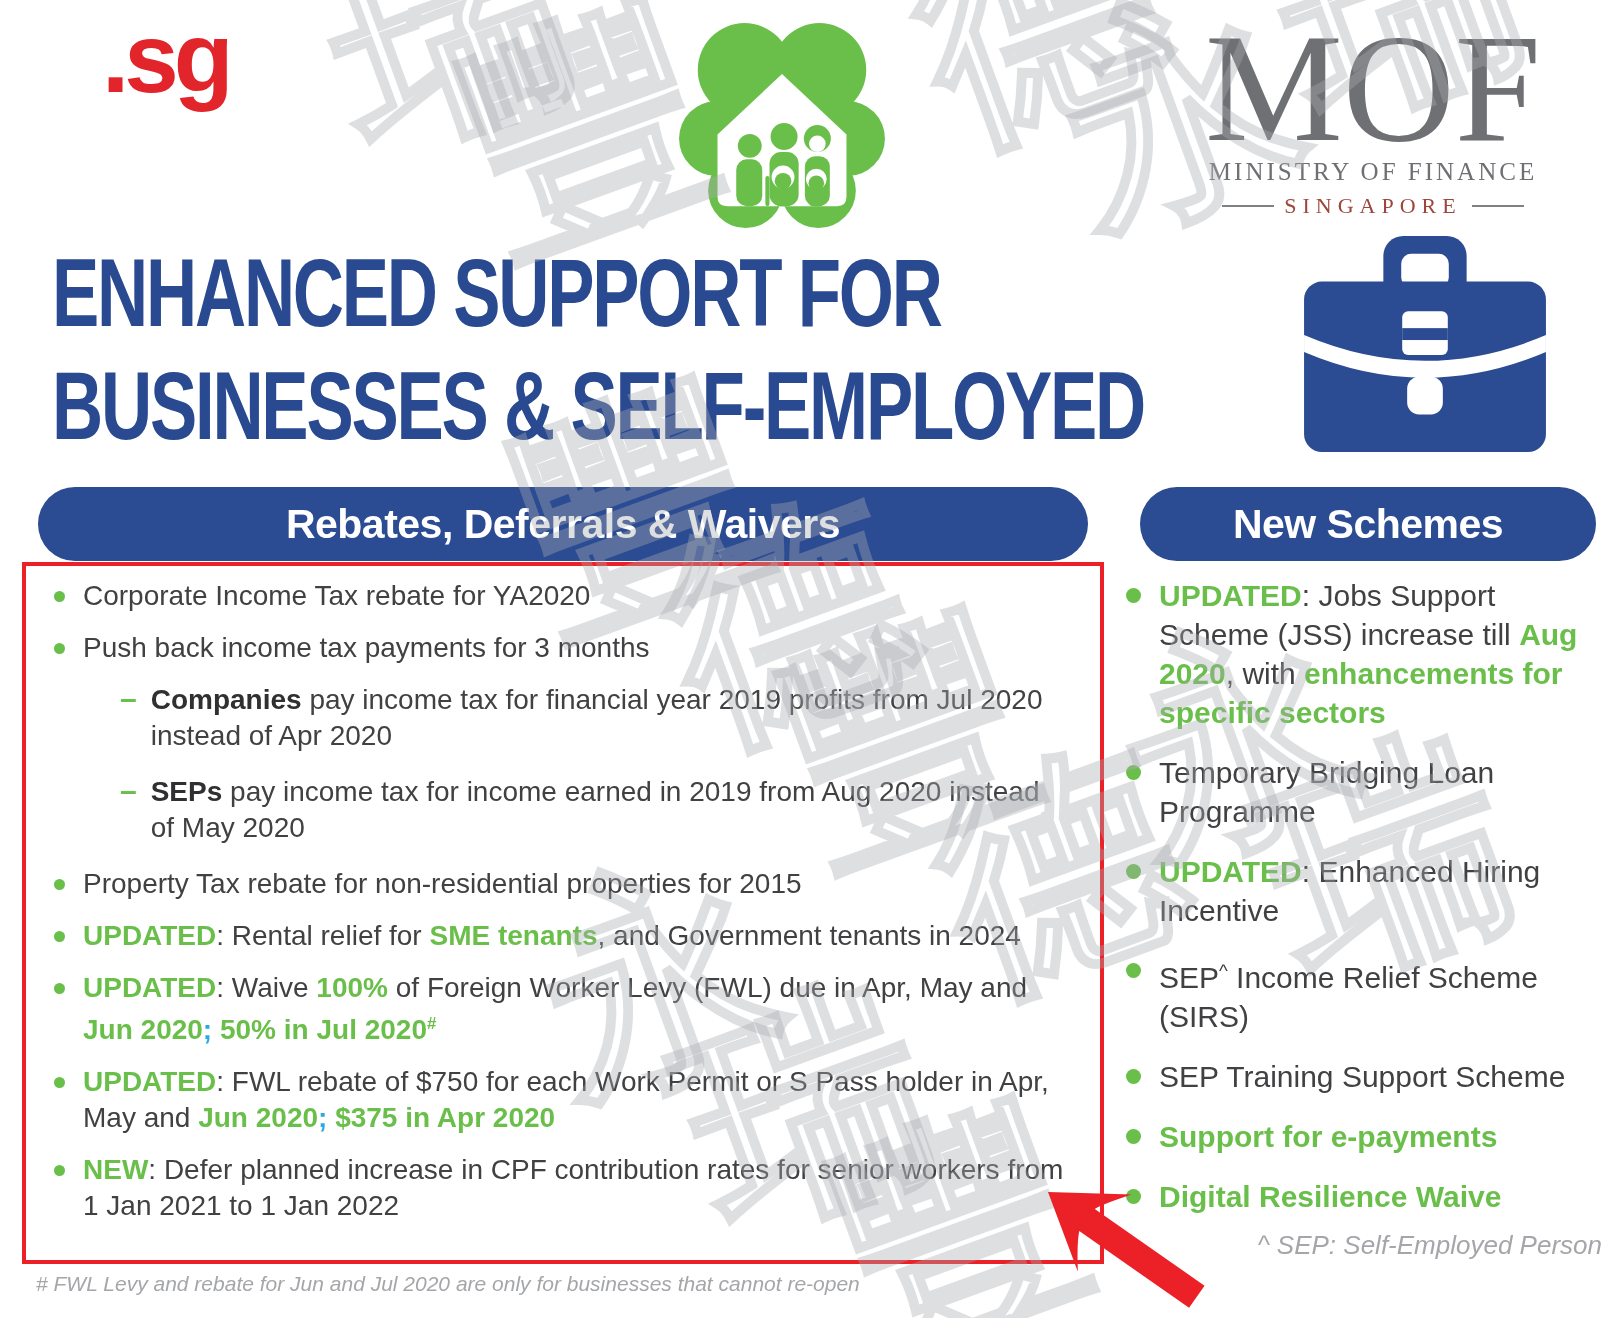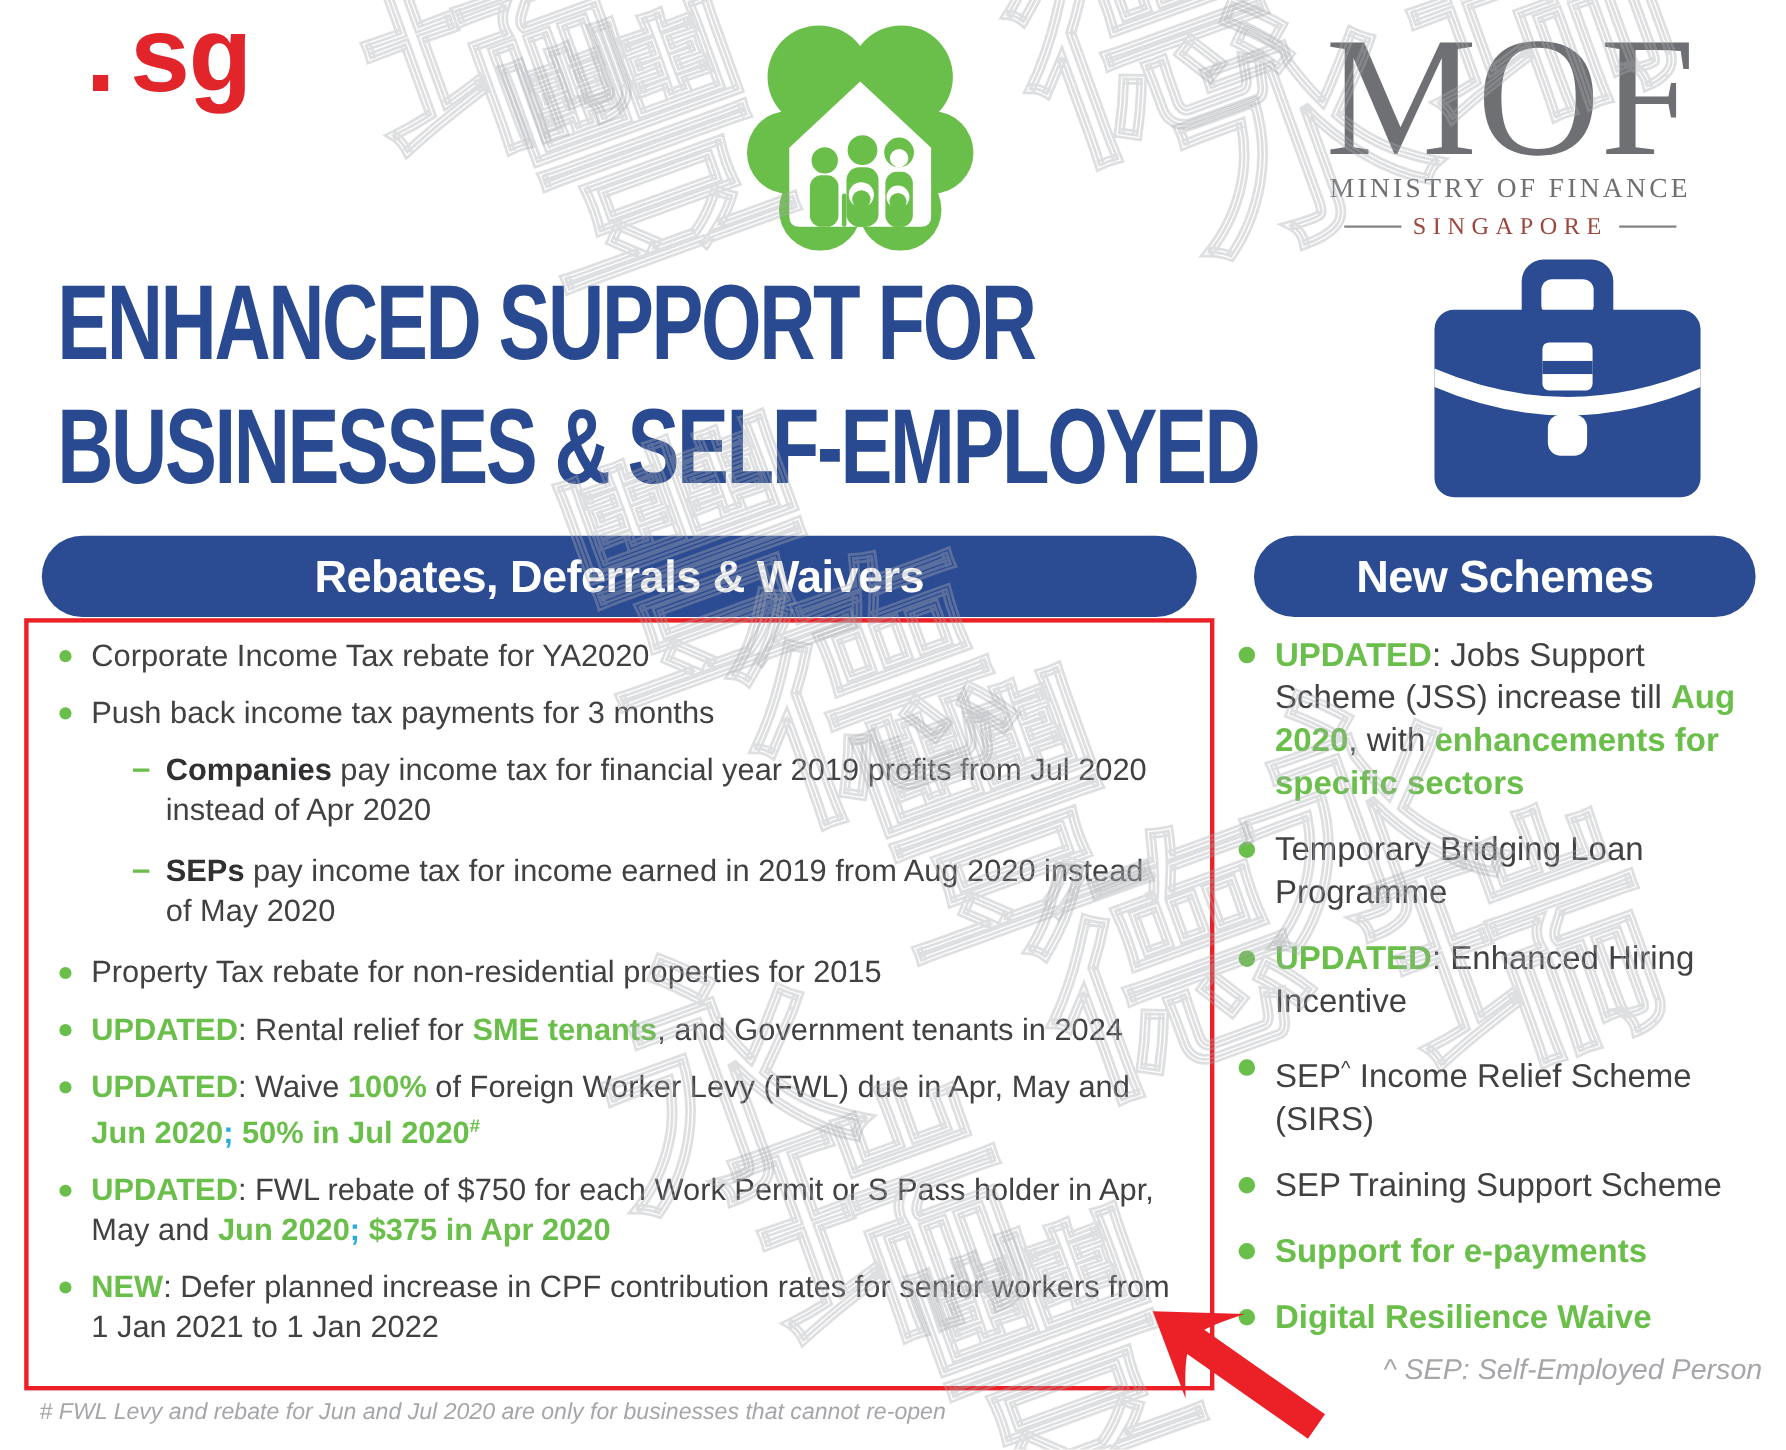--- a/index.html
+++ b/index.html
@@ -11,21 +11,21 @@
         font-family:"Liberation Sans","DejaVu Sans",sans-serif;}
 
   
   .wm-layer{position:absolute;inset:0;z-index:4;pointer-events:none;}
   .wm{position:absolute;font-family:"DejaVu Sans",sans-serif;font-weight:700;color:transparent;
       -webkit-text-stroke:2.5px rgba(168,171,175,0.38);transform:rotate(-20deg);line-height:1;}
 
   
   .govsg{position:absolute;left:44px;top:16px;z-index:1;color:var(--govred);font-weight:800;letter-spacing:-5px;}
   .gov1{font-size:102px;line-height:96px;}
-  .gov2{font-size:98px;line-height:92px;margin-left:18px;margin-top:-4px;font-family:Liberation Mono, monospace;}
+  .gov2{font-size:98px;line-height:92px;margin-left:58px;margin-top:-4px;}
   .family-svg{position:absolute;left:676px;top:20px;z-index:1;}
   .mof{position:absolute;left:1194px;top:22px;width:358px;z-index:1;text-align:center;
        font-family:"Liberation Serif","DejaVu Serif",serif;}
   .mof-big{font-size:155px;line-height:132px;color:var(--mofgray);}
   .mof-name{font-size:25px;letter-spacing:3px;color:var(--mofgray);margin-top:4px;white-space:nowrap;}
   .mof-sg-row{display:flex;align-items:center;justify-content:center;gap:10px;margin-top:7px;}
   .mline{width:52px;height:2px;background:#808184;}
   .mof-sg{font-size:22px;letter-spacing:6px;color:var(--maroon);}
 
   

